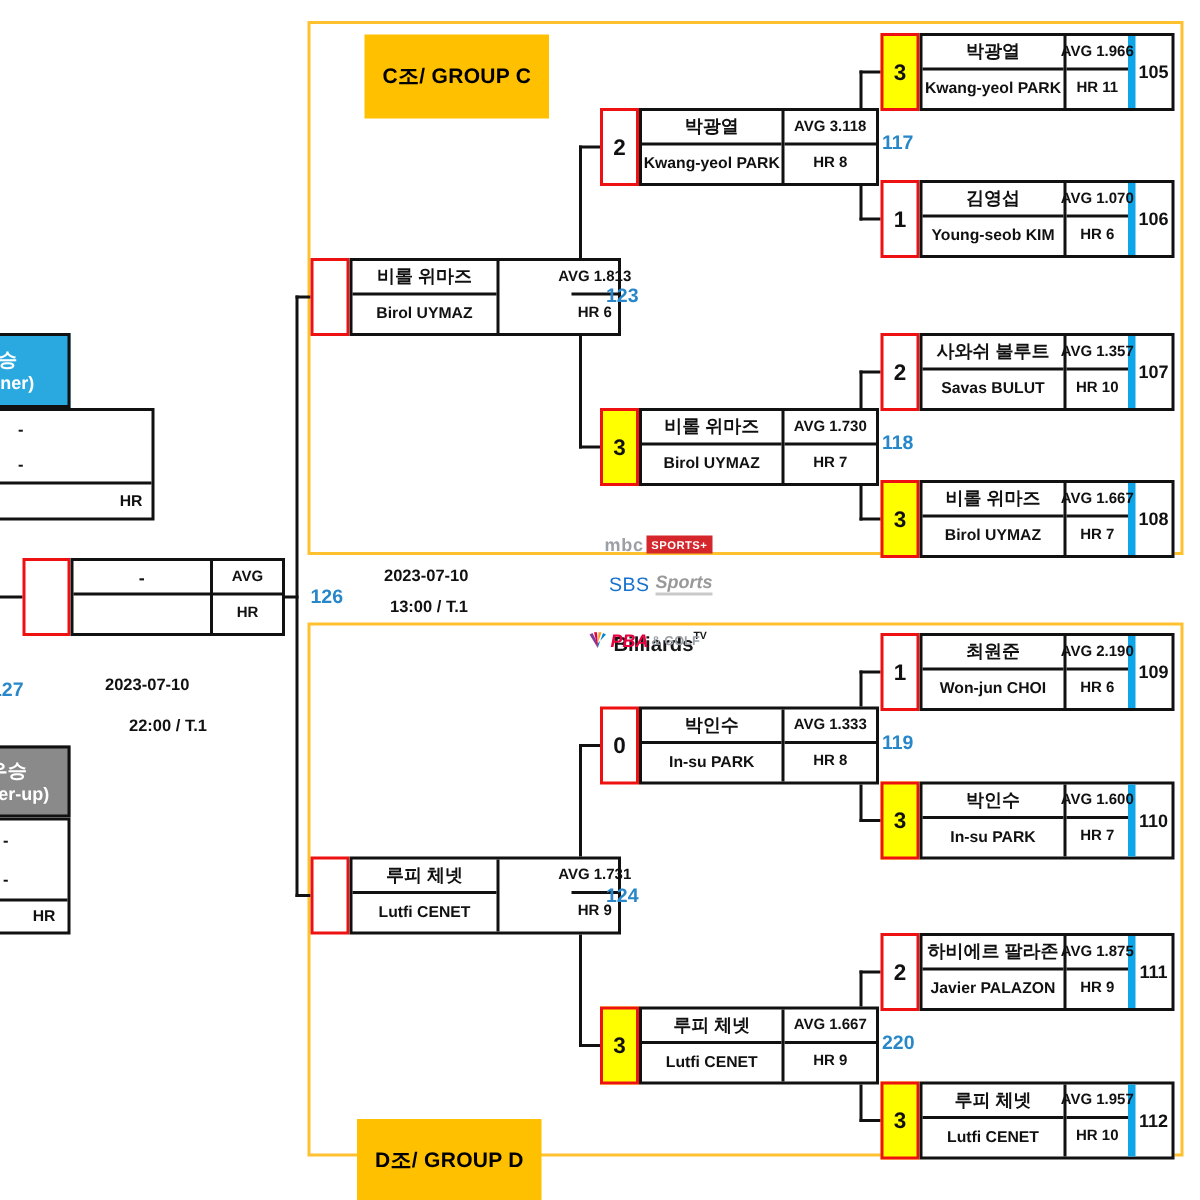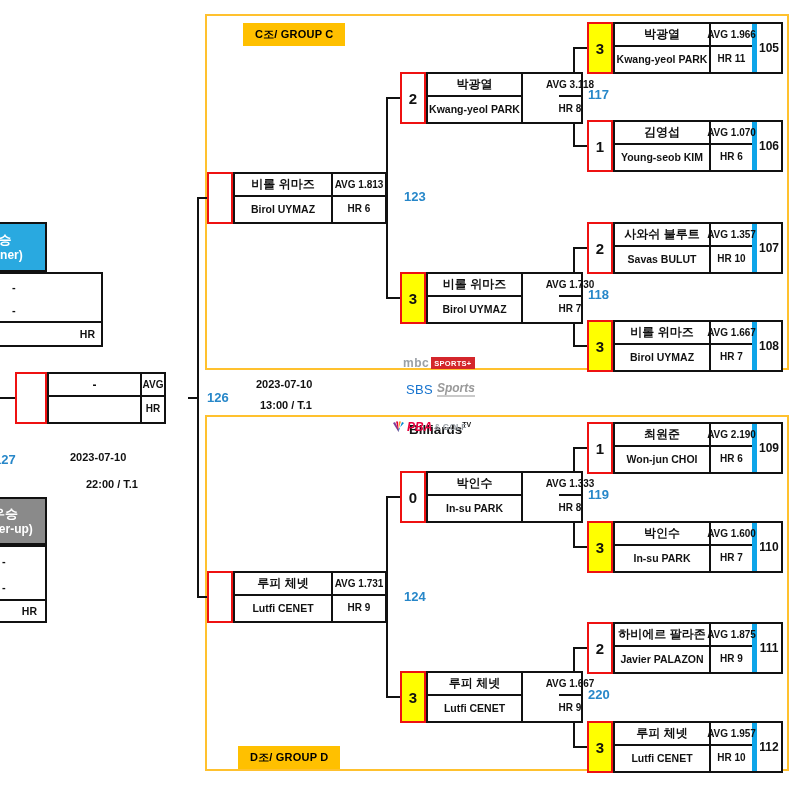--- a/index.html
+++ b/index.html
@@ -4,40 +4,40 @@
 <style>
   * { margin:0; padding:0; box-sizing:border-box; }
   html,body { background:#fff; }
   body { font-family:"Liberation Sans","DejaVu Sans",sans-serif; }
   .page { position:relative; width:800px; height:800px; background:#fff; overflow:hidden; color:#111; font-weight:700; }
 
   .frame { position:absolute; border:2px solid #ffc12e; background:transparent; }
   .frame.gc { left:205px; top:14px;  width:584px; height:356px; }
   .frame.gd { left:205px; top:415px; width:584px; height:356px; }
 
-  .glabel { position:absolute; background:#ffc000; color:#000; font-size:11px; font-weight:700; padding:4px 12px; letter-spacing:.2px; }
+  .glabel { position:absolute; background:#ffc000; color:#000; font-size:14px; font-weight:700; padding:19px 12px; letter-spacing:.2px; }
 
   .match { position:absolute; display:flex; height:52px; }
   .score { width:26px; height:52px; border:2px solid #ee1111; background:#fff;
            display:flex; align-items:center; justify-content:center; font-size:15px; }
   .score.win { background:#ffff00; }
   .final .score { width:32px; }
   .mbox { display:flex; height:52px; border:2px solid #111; background:#fff; }
   .col { display:flex; flex-direction:column; }
   .cell-top { height:23px; border-bottom:2px solid #111; display:flex; align-items:center; justify-content:center; padding:0 2px; white-space:nowrap; }
   .cell-bot { height:23px; display:flex; align-items:center; justify-content:center; padding:0 2px; white-space:nowrap; }
   .ncol { border-right:2px solid #111; }
   .ncol .cell-top { font-size:12px; }
   .ncol .cell-bot { font-size:10.5px; }
   .scol .cell-top, .scol .cell-bot { font-size:10px; }
   .m-right .ncol { width:96px; } .m-right .scol { width:46px; border-right:5px solid #0ea5e9; }
   .numcol { width:24px; display:flex; align-items:center; justify-content:center; font-size:12px; }
-  .m-sf .ncol { width:95px; } .m-sf .scol { width:22px;margin-left:36px; }
-  .m-win .ncol { width:98px; } .m-win .scol { width:52px; }
-  .m-final .ncol { width:93px; } .m-final .scol { width:22px; }
+  .m-sf .ncol { width:95px; } .m-sf .scol { width:61px; }
+  .m-win .ncol { width:98px; } .m-win .scol { width:31px;margin-left:48px; }
+  .m-final .ncol { width:93px; } .m-final .scol { width:46px; }
 
   .ln { position:absolute; background:#111; }
   .bluenum { position:absolute; color:#2787c9; font-size:13px; font-weight:700; }
   .datetxt { position:absolute; color:#111; font-size:11px; font-weight:700; white-space:nowrap; }
 
   .wh { position:absolute; left:-50px; width:97px; border:2px solid #111; color:#fff;
         display:flex; flex-direction:column; align-items:center; justify-content:center; text-align:center; line-height:1.2; }
   .wh.blue { background:#29a9e0; top:222px; height:50px; }
   .wh.gray { background:#8a8a8a; top:497px; height:48px; }
   .wh .t1 { font-size:13px; } .wh .t2 { font-size:12px; }

